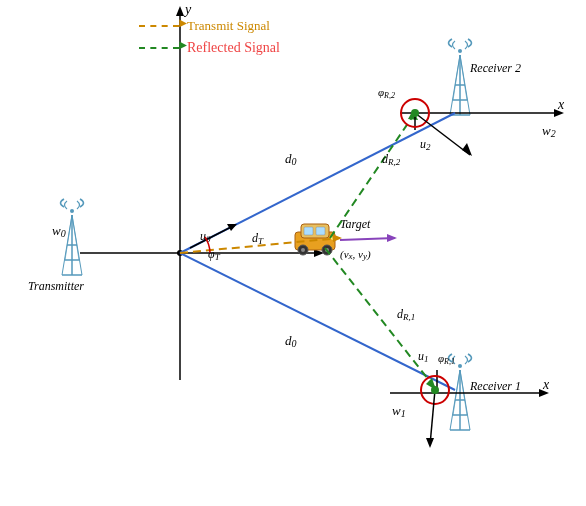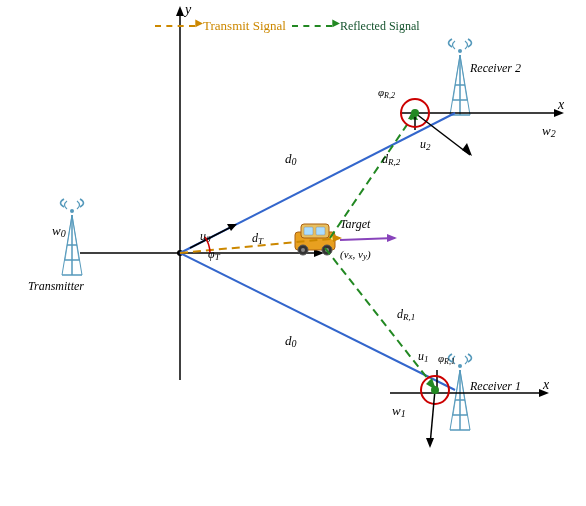--- a/index.html
+++ b/index.html
@@ -19,22 +19,23 @@
     svg {
       position: absolute;
       top: 0;
       left: 0;
       width: 586px;
       height: 506px;
     }
     .legend {
       position: absolute;
       top: 18px;
-      left: 155px;
+      left: 139px;
       display: flex;
+      flex-direction: column;
       gap: 6px;
     }
     .legend-item {
       display: flex;
       align-items: center;
       gap: 8px;
       font-size: 13px;
     }
     .legend-line {
       width: 40px;
@@ -209,16 +210,16 @@
 
   </svg>
 
   <div class="legend">
     <div class="legend-item">
       <div class="legend-line transmit-line"></div>
       <span style="color:#cc8800; font-size:13px;">Transmit Signal</span>
     </div>
     <div class="legend-item">
       <div class="legend-line reflect-line"></div>
-      <span style="color:#14532d; font-size:12px;">Reflected Signal</span>
+      <span style="color:#ef4444; font-size:14px;">Reflected Signal</span>
     </div>
   </div>
 </div>
 
 </body></html>

